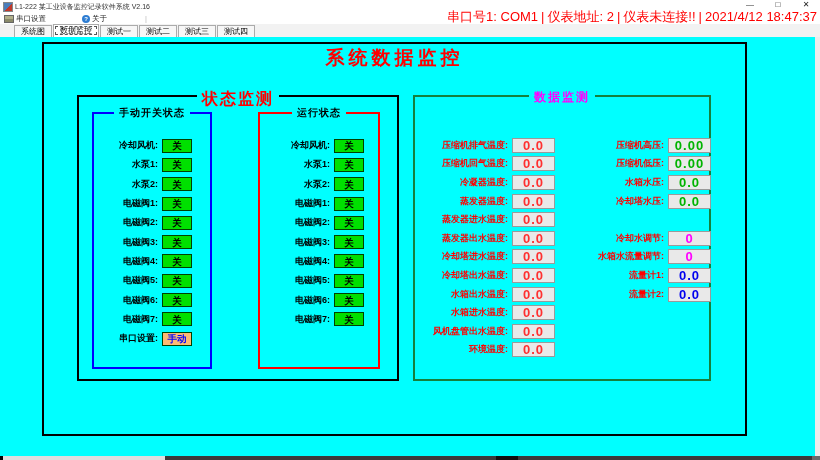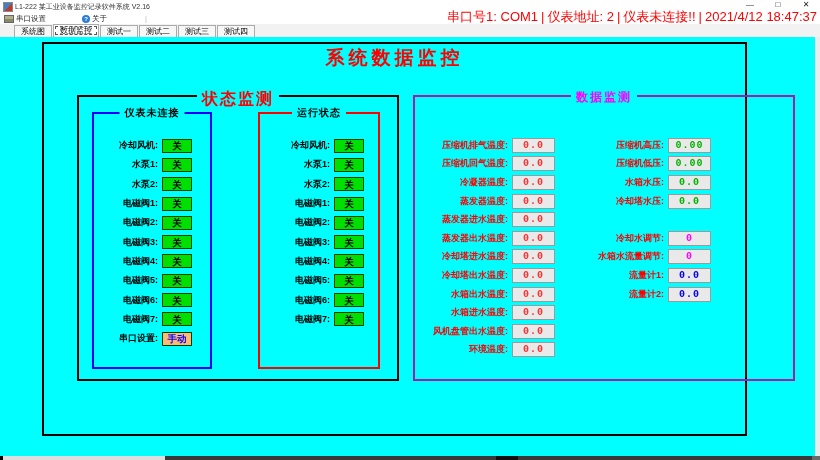--- a/index.html
+++ b/index.html
@@ -30,21 +30,21 @@
   .main{position:absolute;top:37px;left:0;width:820px;height:419px;background:#00ffff;}
   .rightstrip{position:absolute;top:37px;right:0;width:5px;height:419px;background:#ececec;}
   .bottombar{position:absolute;top:456px;left:0;width:820px;height:4px;
     background:linear-gradient(90deg,#000 0,#000 3px,#dedede 3px,#dedede 165px,#3a3a3a 165px,#3a3a3a 496px,#101010 496px,#101010 518px,#3a3a3a 518px,#3a3a3a 812px,#6a6a6a 812px,#6a6a6a 820px);}
 
   .outerbox{position:absolute;left:42px;top:5px;width:705px;height:394px;border:2px solid #000;box-sizing:border-box;}
   .pagetitle{margin-top:1px;text-align:center;font-size:19px;font-weight:bold;color:#ff0000;letter-spacing:4px;font-family:Liberation Serif, serif;}
 
   .group,.panel{position:absolute;box-sizing:border-box;}
   .status-group{left:77px;top:58px;width:322px;height:286px;border:2px solid #000;}
-  .data-group{left:413px;top:58px;width:382px;height:286px;border:2px solid #a21caf;}
+  .data-group{left:413px;top:58px;width:298px;height:286px;border:2px solid #15803d;}
   .manual-panel{left:92px;top:75px;width:120px;height:257px;border:2px solid #0000ff;}
   .run-panel{left:258px;top:75px;width:122px;height:257px;border:2px solid #ff0000;}
 
   .legend{position:absolute;top:-8px;left:50%;transform:translateX(-50%);background:#00ffff;padding:0 5px;font-weight:bold;white-space:nowrap;}
   .legend.red{color:#ff0000;font-size:16px;letter-spacing:2px;}
   .legend.black{color:#000;font-size:10px;letter-spacing:1px;}
   .legend.magenta{color:#ff00ff;font-size:12px;letter-spacing:2px;}
 
   .rows{padding-top:22px;}
   .srow{height:19.3px;display:flex;align-items:center;justify-content:flex-end;padding-left:48px;}
@@ -52,21 +52,21 @@
   .run-panel .srow{padding-right:14px;}
   .slabel{font-size:9px;font-weight:bold;color:#000;margin-right:4px;white-space:nowrap;}
   .sbtn{width:30px;height:14px;flex:0 0 30px;background:#00e000;border:1px solid #004000;font-size:9.5px;font-weight:bold;color:#000;line-height:11px;padding:0;font-family:inherit;}
   .sbtn.c-manual{background:#fdba74;color:#0000ff;text-align:center;}
 
   .dcol1{position:absolute;left:0;top:39px;width:140px;}
   .dcol2{position:absolute;left:149px;top:39px;width:147px;}
   .drow{height:18.6px;display:flex;align-items:center;justify-content:flex-end;}
   .dgap{height:18.6px;}
   .dlabel{font-size:9px;font-weight:bold;color:#ff0000;white-space:nowrap;}
-  .dval{width:41px;height:13px;flex:0 0 41px;margin-left:4px;background:#e9e9e9;border:1px solid #9a9a9a;font-family:Liberation Mono, monospace;font-size:10px;font-weight:bold;text-align:center;line-height:13px;letter-spacing:1px;}
+  .dval{width:41px;height:13px;flex:0 0 41px;margin-left:4px;background:#e9e9e9;border:1px solid #9a9a9a;font-family:Liberation Sans, sans-serif;font-size:13px;font-weight:bold;text-align:center;line-height:13px;letter-spacing:1px;}
   .c-red{color:#ff3030;}
   .c-green{color:#00b400;}
   .c-magenta{color:#ff00ff;}
   .c-blue{color:#0000ee;}
 </style>
 </head>
 <body>
 
 <div class="screen">
 
@@ -115,21 +115,21 @@
 
     <div class="outerbox">
       <div class="pagetitle">系统数据监控</div>
     </div>
 
     <div class="group status-group">
       <span class="legend red">状态监测</span>
     </div>
 
     <div class="panel manual-panel">
-      <span class="legend black">仪表未连接</span>
+      <span class="legend black">手动开关状态</span>
       <div class="rows">
 
           <div class="srow">
             <span class="slabel">冷却风机:</span>
             <button class="sbtn">关</button>
           </div>
 
           <div class="srow">
             <span class="slabel">水泵1:</span>
             <button class="sbtn">关</button>

